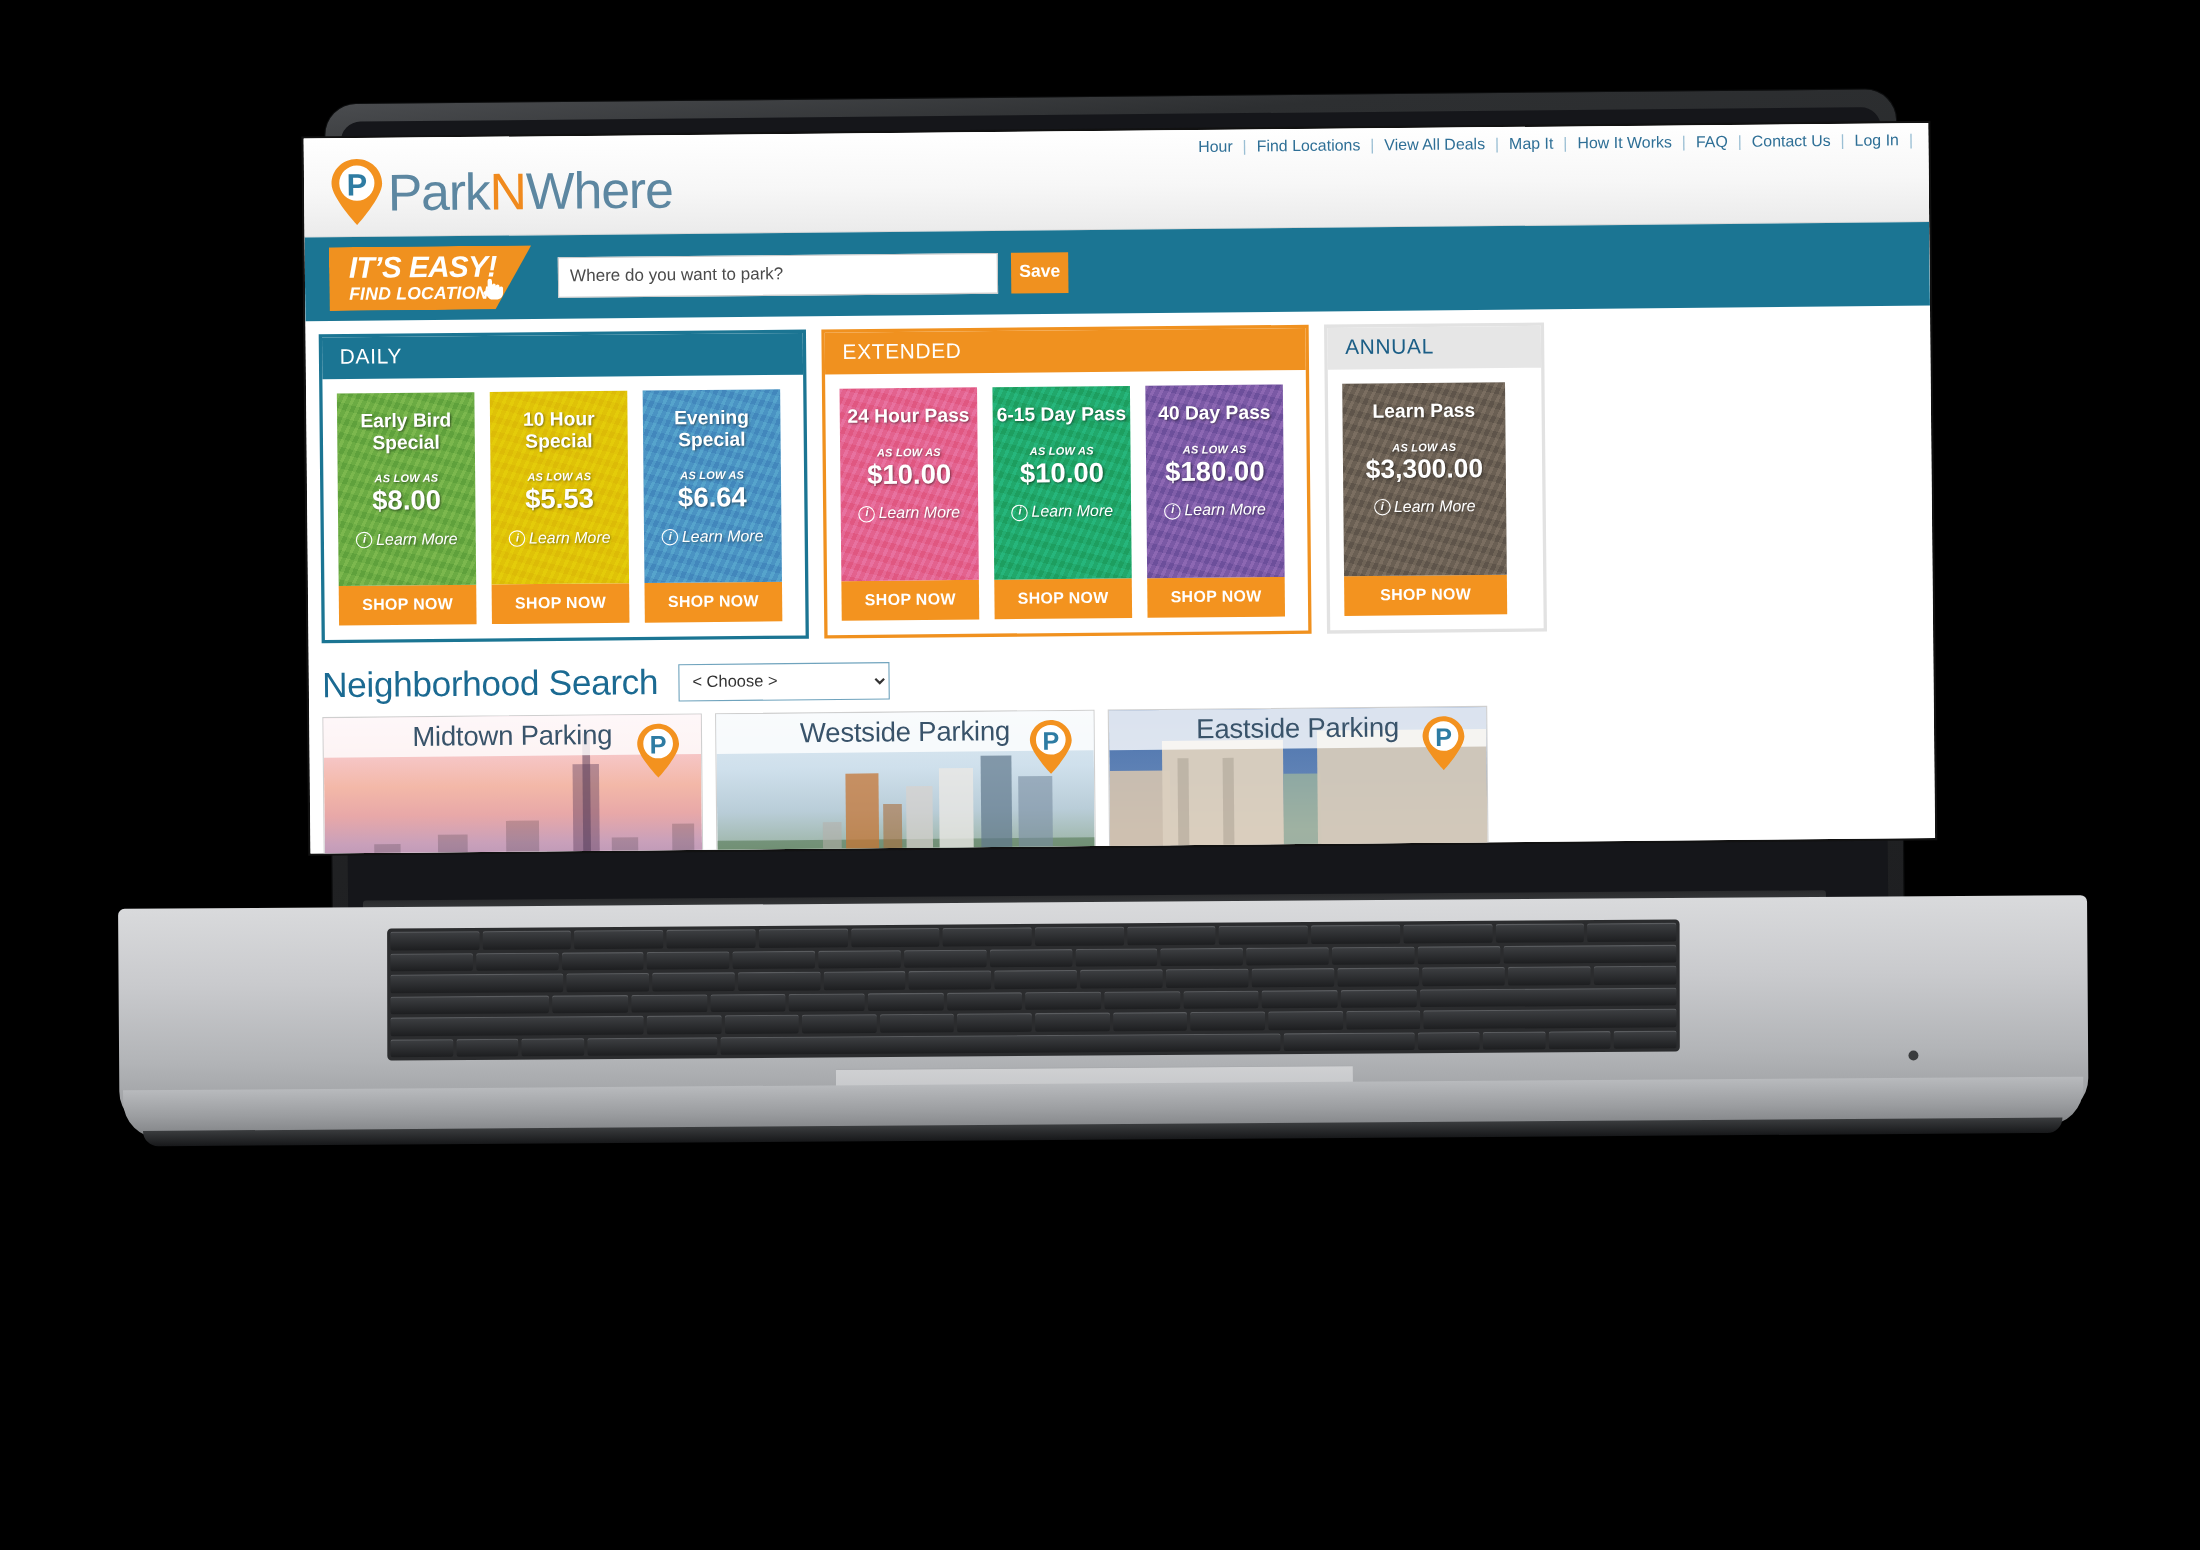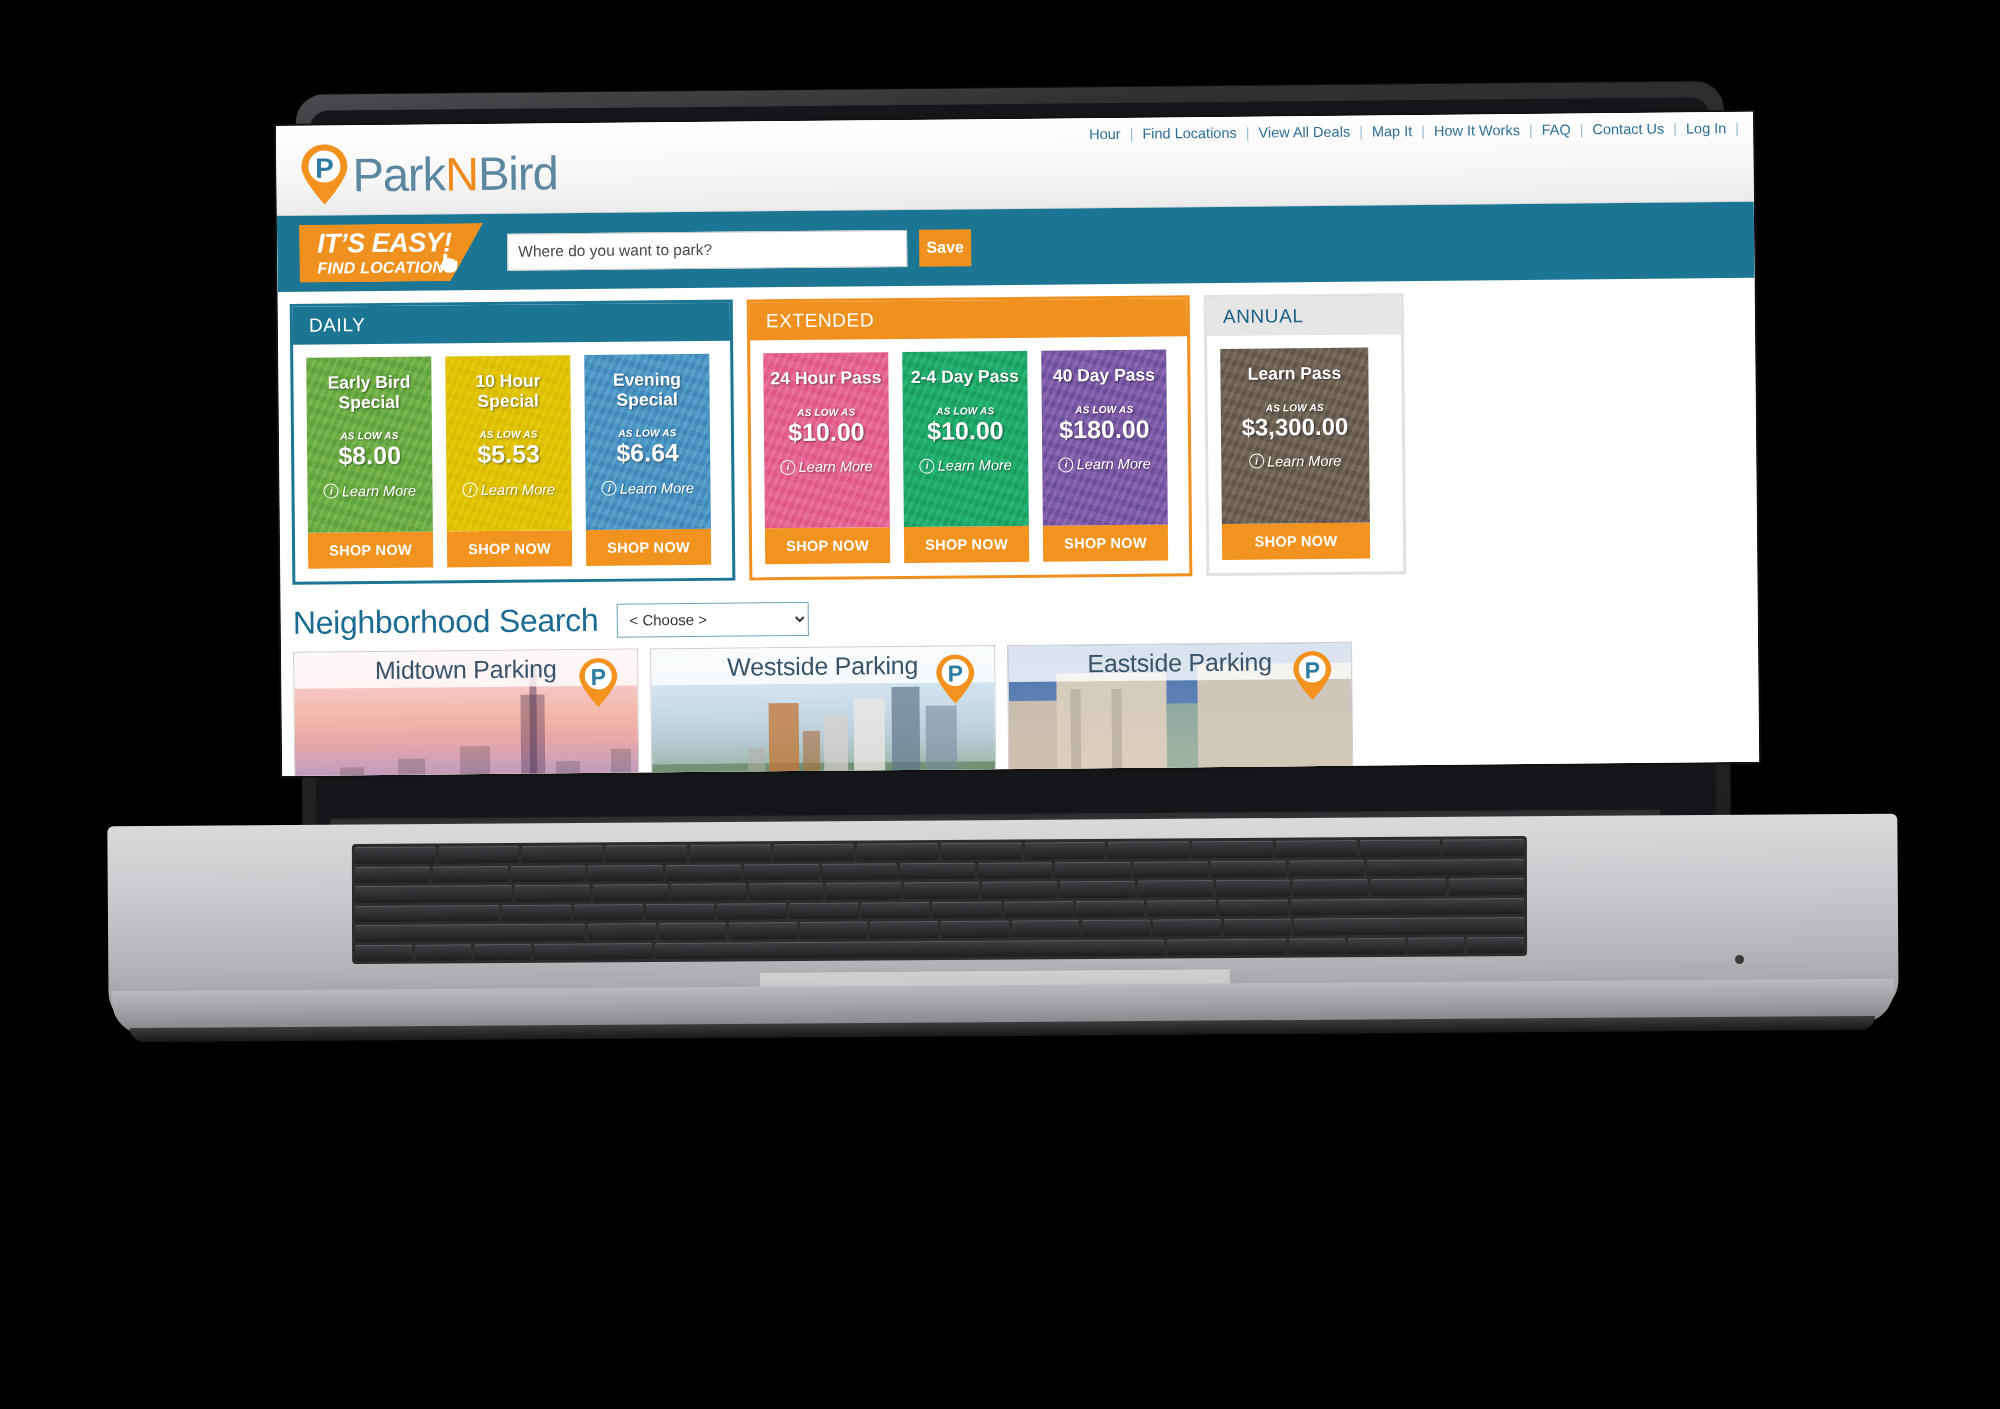--- a/index.html
+++ b/index.html
@@ -281,21 +281,21 @@
 
         <div class="logo">
           <div class="pin">
             <svg width="52" height="66" viewBox="0 0 52 66">
               <path d="M26 3 C13 3 3 13 3 25.5 C3 38 26 63 26 63 C26 63 49 38 49 25.5 C49 13 39 3 26 3 Z" fill="#f3921f"></path>
               <circle cx="26" cy="25" r="16" fill="#ffffff"></circle>
               <text x="26" y="36" font-family="Liberation Sans, sans-serif" font-size="28" font-weight="bold" fill="#2e7ca3" text-anchor="middle">P</text>
             </svg>
           </div>
           <div class="logo-text">
-            <span class="lt-blue">Park</span><span class="lt-orange">N</span><span class="lt-blue">Bird</span>
+            <span class="lt-blue">Park</span><span class="lt-orange">N</span><span class="lt-blue">Where</span>
           </div>
         </div>
 
         <nav class="topnav">
           <a>Hour</a>
           <span class="sep">|</span>
           <a>Find Locations</a>
           <span class="sep">|</span>
           <a>View All Deals</a>
           <span class="sep">|</span>
@@ -386,21 +386,21 @@
                 <div class="deal-learn">
                   <span class="info-ico">i</span>
                   <span>Learn More</span>
                 </div>
               </div>
               <div class="deal-shop">SHOP NOW</div>
             </div>
 
             <div class="deal">
               <div class="deal-top" style="background:#21a96c">
-                <div class="deal-name">2-4 Day Pass</div>
+                <div class="deal-name">6-15 Day Pass</div>
                 <div class="deal-alow">AS LOW AS</div>
                 <div class="deal-price">$10.00</div>
                 <div class="deal-learn">
                   <span class="info-ico">i</span>
                   <span>Learn More</span>
                 </div>
               </div>
               <div class="deal-shop">SHOP NOW</div>
             </div>
 

